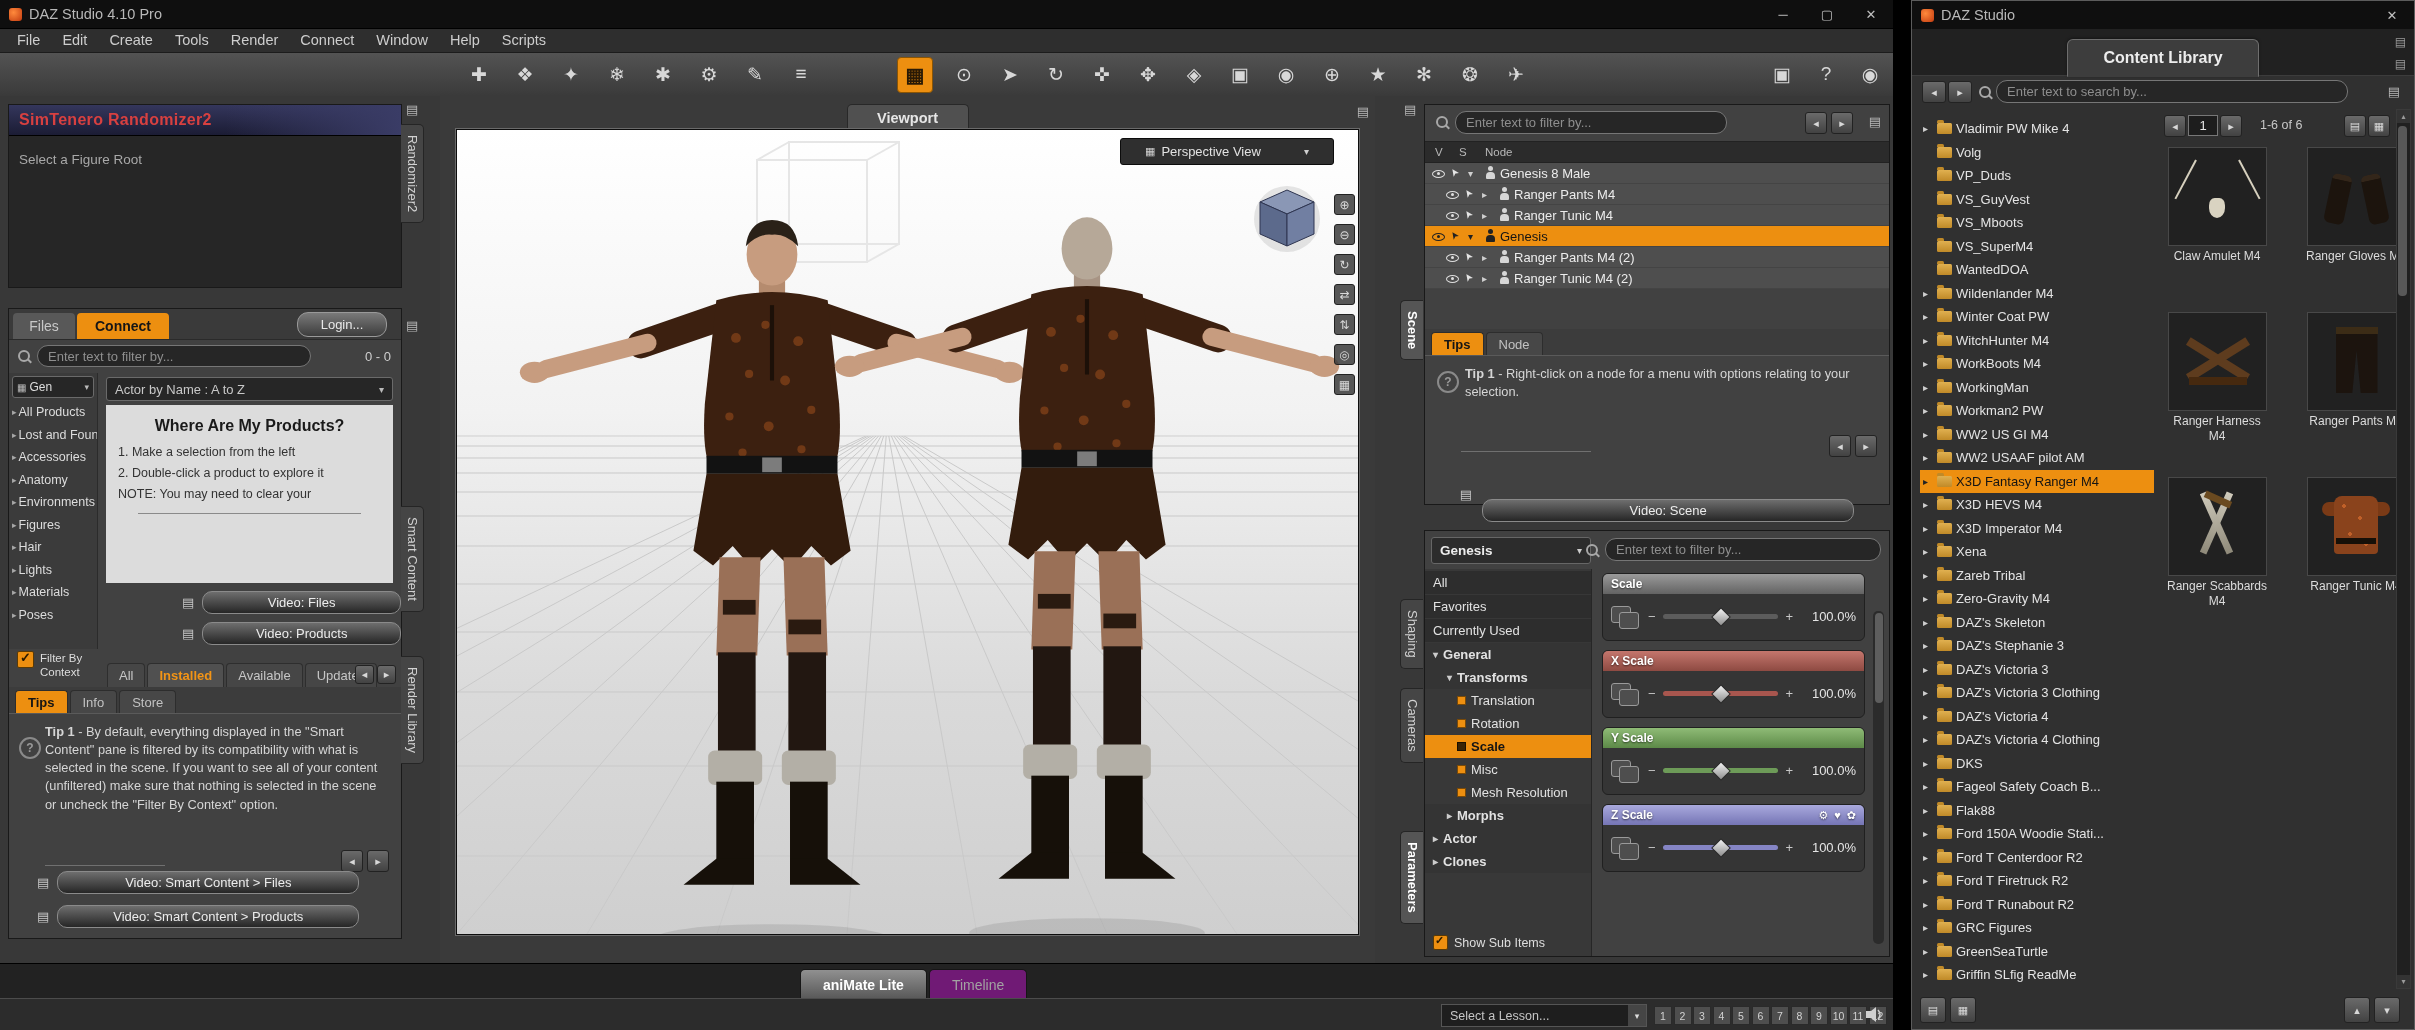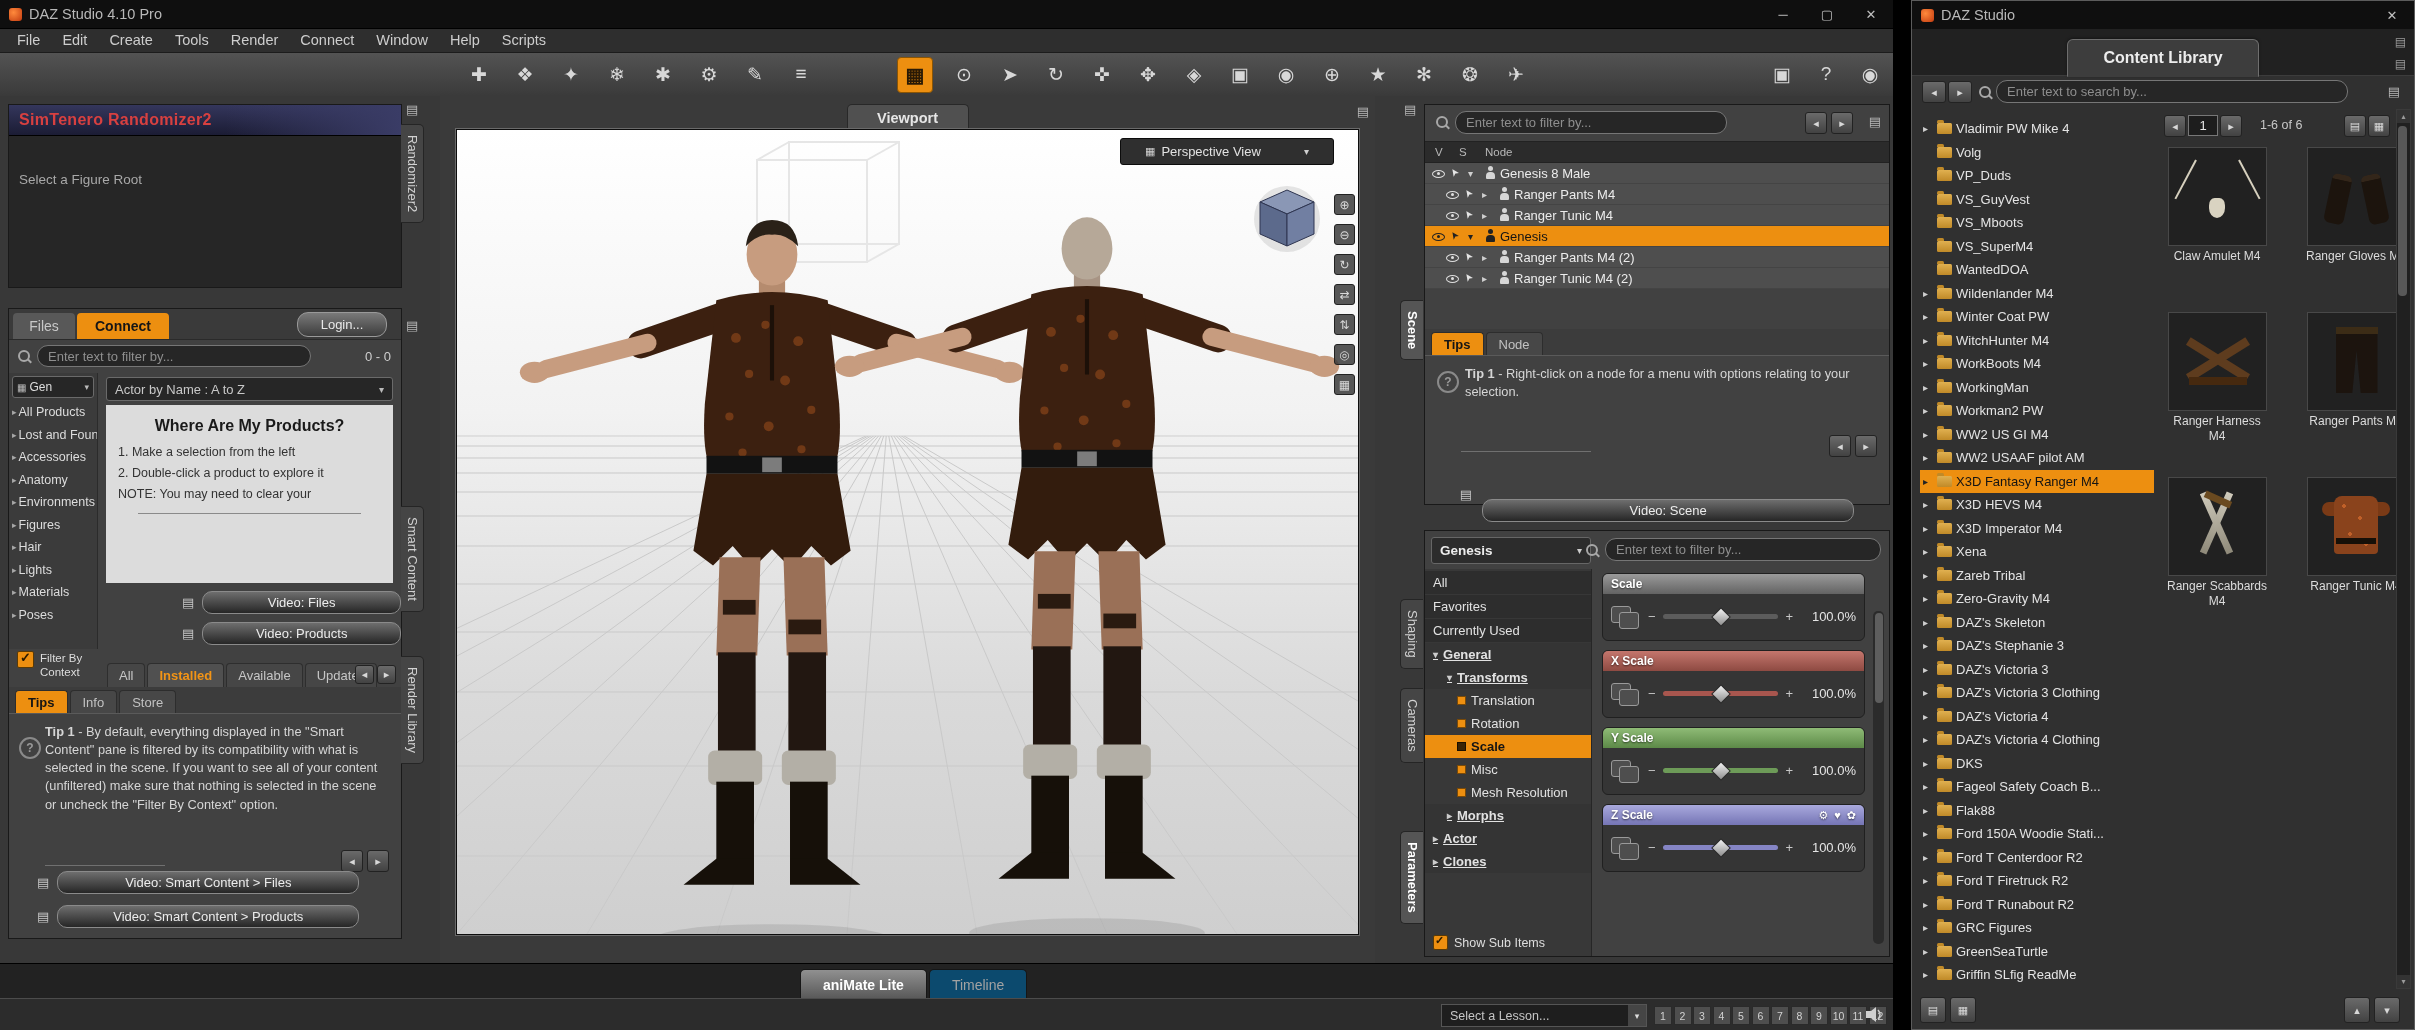--- a/index.html
+++ b/index.html
@@ -55,21 +55,21 @@
   .i-folder::before{content:"";position:absolute;top:-3px;left:0;width:7px;height:3px;background:#c08a28;border-radius:1.5px 1.5px 0 0;}
   
   .vtab{position:absolute;width:22px;padding:10px 0;background:#454545;border:1px solid #252525;color:#d2d2d2;font-size:13px;display:flex;align-items:center;justify-content:center;writing-mode:vertical-rl;white-space:nowrap;}
   .strip-l .vtab{left:1px;border-left:none;border-radius:0 5px 5px 0;}
   .strip-r .vtab{left:2px;border-right:none;border-radius:5px 0 0 5px;}
   .vtab.active{background:#555;color:#fff;font-weight:bold;}
   
   .rand-head{height:30px;background:linear-gradient(#34365c,#1b1c34);display:flex;align-items:center;padding-left:10px;border-bottom:1px solid #000;position:relative;overflow:hidden;}
   .rand-head::after{content:"";position:absolute;right:0;top:0;bottom:0;width:45%;background:linear-gradient(90deg,transparent,#3a3c66);}
   .rand-brand{font-size:16px;font-weight:bold;color:#d84040;letter-spacing:.3px;}
-  .rand-msg{padding:8px 10px;font-size:13.5px;color:#a8a8a8;margin-top:28px;}
+  .rand-msg{padding:16px 10px;font-size:13.5px;color:#a8a8a8;}
   
   .pp-tabs{height:30px;position:relative;background:#3a3a3a;border-bottom:1px solid #2a2a2a;}
   .pp-tab{position:absolute;top:4px;height:26px;border-radius:4px 4px 0 0;display:flex;align-items:center;justify-content:center;font-size:14px;}
   .pp-tab-files{left:4px;width:62px;background:#585858;color:#c8c8c8;}
   .pp-tab-products{left:68px;width:92px;background:#ed8f10;color:#161616;font-weight:bold;}
   .pp-login{position:absolute;right:14px;top:3px;width:88px;height:23px;border-radius:11px;background:linear-gradient(#7a7a7a,#3c3c3c);border:1px solid #999;color:#e8e8e8;font-size:13px;display:flex;align-items:center;justify-content:center;}
   .pp-search{height:34px;position:relative;}
   .pp-count{position:absolute;right:10px;top:9px;font-size:13px;color:#cfcfcf;}
   .pp-body{position:absolute;top:64px;left:0;right:0;height:276px;display:flex;}
   .pp-cats{width:88px;background:#3b3b3b;border-right:1px solid #2b2b2b;overflow:hidden;}
@@ -128,21 +128,21 @@
   .srow.selected .i-cursor{color:#222;} .srow.selected .caret{color:#222;}
   .srow.selected .i-person::before,.srow.selected .i-person::after{background:#222;}
   .srow-label{white-space:nowrap;overflow:hidden;}
   
   .node-dd{position:absolute;left:6px;top:6px;width:142px;height:25px;background:#2c2c2c;border:1px solid #666;border-radius:3px;color:#ececec;font-size:13.5px;font-weight:bold;display:flex;align-items:center;padding:0 8px;}
   .node-dd .g-down{margin-left:auto;font-size:10px;color:#ccc;font-weight:normal;}
   .pm-body{position:absolute;top:38px;left:0;right:0;bottom:0;display:flex;}
   .pm-cats{width:166px;background:#383838;border-right:1px solid #262626;position:relative;padding-top:2px;overflow:hidden;}
   .pcat{height:23px;display:flex;align-items:center;font-size:13px;color:#e2e2e2;padding-left:8px;gap:5px;white-space:nowrap;overflow:hidden;}
   .pcat.plain{background:#2d2d2d;border-bottom:1px solid #373737;}
-  .pcat.group{background:#343434;font-weight:bold;text-decoration:underline;}
+  .pcat.group{background:#343434;font-weight:bold;}
   .pcat .pc-caret{display:none;font-size:10px;color:#ccc;}
   .pcat.group .pc-caret{display:inline;} .pcat.group .pc-caret::before{content:"▾";}
   .pcat.closed .pc-caret::before{content:"▸";}
   .pcat .pc-bullet{display:none;width:7px;height:7px;background:#ed8f10;border:1px solid #7a4a08;flex:none;}
   .pcat.leaf .pc-bullet{display:block;}
   .pcat.lvl1{padding-left:22px;} .pcat.lvl2{padding-left:32px;}
   .pcat.selected{background:#ed8f10;color:#141414;font-weight:bold;}
   .pcat.selected .pc-bullet{background:#3a2405;border-color:#1a1000;}
   .show-sub{position:absolute;bottom:6px;left:8px;display:flex;align-items:center;gap:6px;font-size:12.5px;color:#dedede;}
   .show-sub .chk{width:13px;height:13px;} .show-sub .chk::after{font-size:11px;top:-2px;left:1px;}
@@ -164,21 +164,21 @@
   .sl-min,.sl-plus{color:#c8c8c8;font-size:13px;}
   .sl-track{flex:1;height:5px;border-radius:3px;background:#5c5c5c;position:relative;}
   .s-x .sl-track{background:#a8564e;} .s-y .sl-track{background:#6d9b58;} .s-z .sl-track{background:#8585c5;}
   .sl-thumb{position:absolute;left:50%;top:50%;width:12px;height:12px;transform:translate(-50%,-50%) rotate(45deg);background:linear-gradient(135deg,#f2f2f2,#8e8e8e);border:1px solid #2e2e2e;}
   .sl-val{width:56px;text-align:right;font-size:13px;color:#e4e4e4;flex:none;}
   .pm-scroll{position:absolute;right:5px;top:42px;bottom:12px;width:11px;background:#2b2b2b;border-radius:5px;}
   .pm-scroll .sthumb{position:absolute;top:2px;left:1.5px;width:8px;height:90px;background:#5e5e5e;border-radius:4px;}
   
   .bottom-bar{position:absolute;left:0;right:0;top:963px;height:35px;background:#222;border-top:1px solid #000;}
   .btabs{position:absolute;left:800px;top:5px;display:flex;gap:2px;}
-  .btab{height:30px;padding:0 22px;background:#0c4a6e;color:#a2a2a2;border:1px solid #161616;border-bottom:none;border-radius:5px 5px 0 0;display:flex;align-items:center;font-size:14px;}
+  .btab{height:30px;padding:0 22px;background:#701a75;color:#a2a2a2;border:1px solid #161616;border-bottom:none;border-radius:5px 5px 0 0;display:flex;align-items:center;font-size:14px;}
   .btab.active{background:linear-gradient(#909090,#565656);color:#fff;font-weight:bold;}
   .statusbar{position:absolute;left:0;right:0;top:998px;height:32px;background:#2c2c2c;border-top:1px solid #4c4c4c;}
   .lesson-dd{position:absolute;left:1441px;top:5px;width:196px;height:21px;background:#1e1e1e;border:1px solid #555;color:#c6c6c6;font-size:12.5px;display:flex;align-items:center;padding-left:8px;}
   .lesson-dd .dd-btn{margin-left:auto;width:18px;height:100%;background:#454545;display:flex;align-items:center;justify-content:center;font-size:9px;color:#ddd;}
   .pages{position:absolute;left:1654px;top:7px;display:flex;gap:1.5px;}
   .page{width:16px;height:17px;background:#4e4e4e;border:1px solid #2a2a2a;color:#d2d2d2;font-size:10.5px;display:flex;align-items:center;justify-content:center;}
   .speaker{position:absolute;right:8px;top:7px;}
   
   .lib-strip{position:absolute;top:28px;left:0;right:0;height:46px;background:#212121;border-bottom:1px solid #3c3c3c;}
   .lib-tab{position:absolute;left:50%;transform:translateX(-50%);top:10px;width:190px;height:36px;background:#3d3d3d;border:1px solid #6e6e6e;border-bottom-color:#3d3d3d;border-radius:6px 6px 0 0;color:#ededed;font-weight:bold;font-size:16px;display:flex;align-items:center;justify-content:center;box-shadow:0 -1px 3px rgba(0,0,0,.4);}

